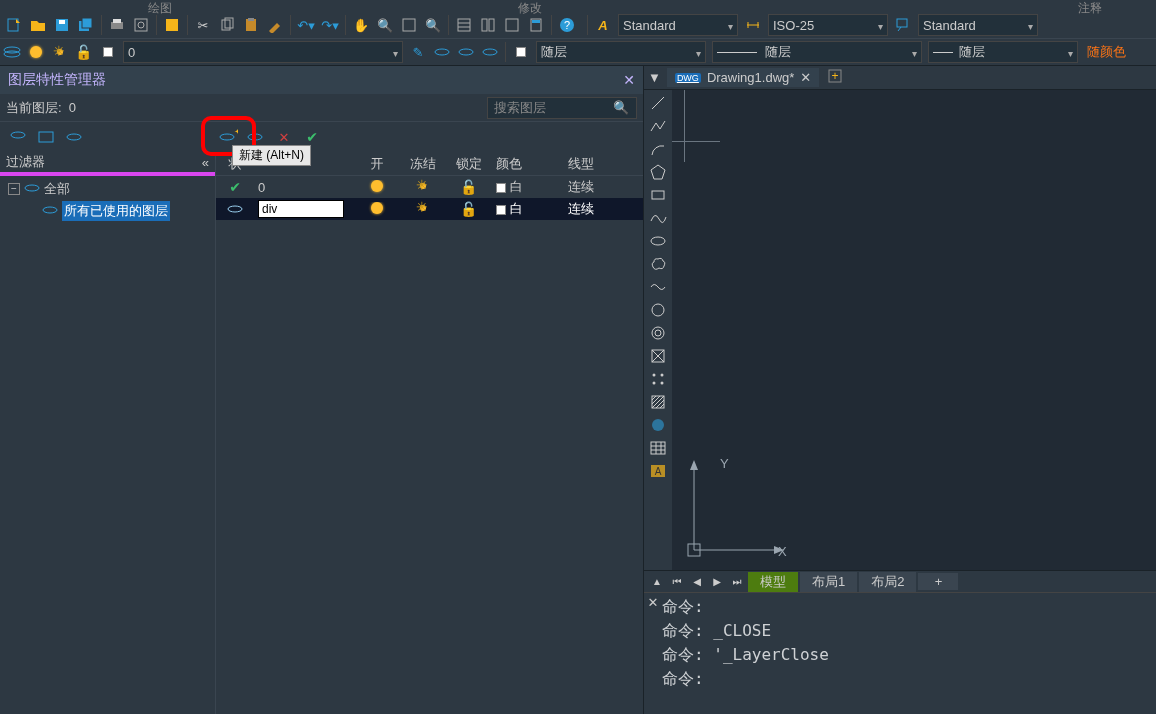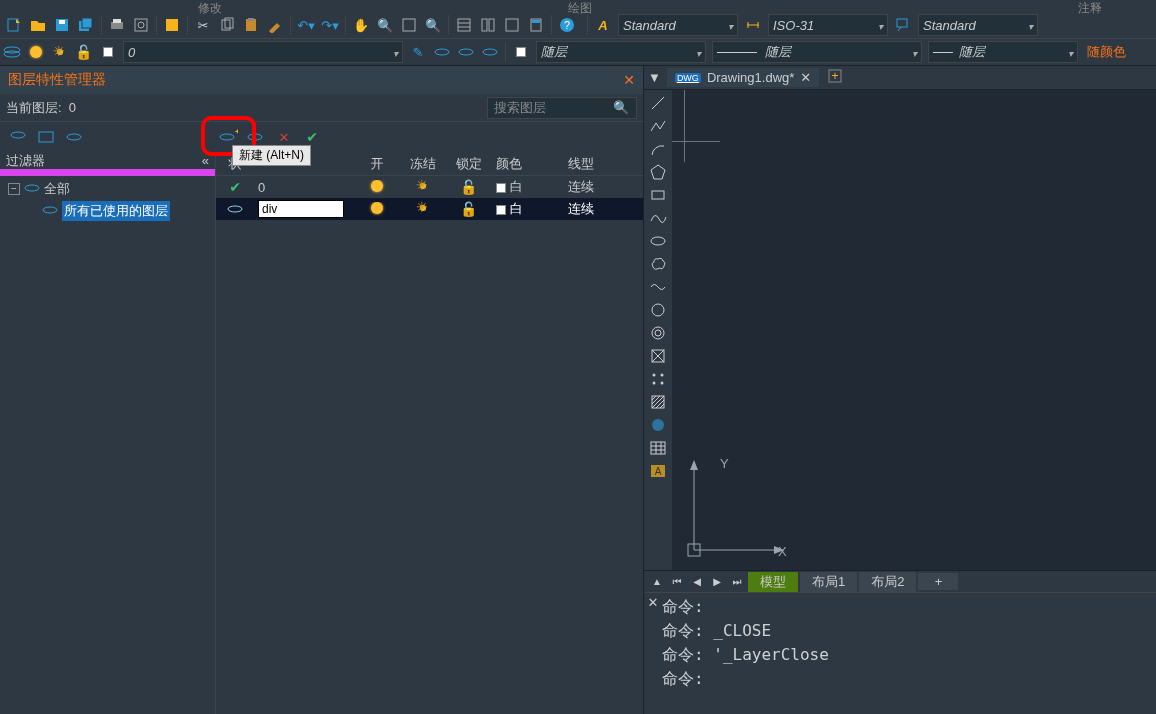--- a/index.html
+++ b/index.html
@@ -45,21 +45,20 @@
   .tb-dropdown {
     display: flex;
     align-items: center;
     background: #22303a;
     border: 1px solid #444;
     height: 22px;
     padding: 0 4px;
     margin: 0 3px;
     min-width: 120px;
     justify-content: space-between;
-    font-style: italic;
   }
   .tb-dropdown .chev::after { content: "▾"; color: #aaa; font-size: 10px; }
   .second-row {
     display: flex;
     align-items: center;
     height: 28px;
     background: #2d3842;
     border-top: 1px solid #3a4550;
     border-bottom: 1px solid #1a2228;
   }
@@ -78,21 +77,21 @@
     border-right: 1px solid #1a2228;
   }
   .lp-title {
     display: flex;
     align-items: center;
     justify-content: space-between;
     height: 28px;
     padding: 0 8px;
     background: #33414d;
     font-size: 14px;
-    color: #f97316;
+    color: #c4b5fd;
   }
   .lp-close { cursor: pointer; font-size: 14px; }
   .lp-current {
     display: flex;
     align-items: center;
     justify-content: space-between;
     height: 28px;
     padding: 0 6px;
     border-bottom: 1px solid #3a4550;
   }
@@ -147,21 +146,21 @@
   .lp-tree {
     width: 216px;
     border-right: 1px solid #3a4550;
   }
   .lp-tree-head {
     display: flex;
     align-items: center;
     justify-content: space-between;
     height: 24px;
     padding: 0 6px;
-    border-bottom: 7px solid #d946ef;
+    border-bottom: 4px solid #d946ef;
     font-size: 13px;
   }
   .lp-tree-body { padding: 2px 0; }
   .tree-row {
     display: flex;
     align-items: center;
     height: 22px;
     padding-left: 8px;
     gap: 4px;
   }
@@ -331,22 +330,22 @@
   .sun::after { content:"✳"; color:#cc9a1a; font-size:14px; position:absolute; left:0; top:-2px; }
   .lock-open { color:#2c9cd8; font-size:14px; }
   .sq { width:10px; height:10px; display:inline-block; border:1px solid #888; background:#fff; vertical-align:middle; }
   .layer-ico { color:#2c9cd8; }
   .check { color:#3cbd6c; font-size:14px; }
 </style>
 </head>
 <body>
 
 <div class="top-labels">
+  <div style="width:320px">绘图</div>
   <div style="width:420px">修改</div>
-  <div style="width:320px">绘图</div>
   <div style="width:300px"></div>
   <div style="width:100px">注释</div>
 </div>
 
 <div class="toolbar-row">
   <div class="tb-btn">
       <svg width="16" height="16">
         <rect x="2" y="2" width="10" height="12" fill="none" stroke="#2c9cd8"></rect>
         <path d="M10 2l4 4h-4z" fill="#f5b51a"></path>
       </svg>
@@ -458,21 +457,21 @@
     <span class="chev"></span>
   </div>
   <div class="tb-btn">
       <svg width="16" height="16">
         <line x1="2" y1="8" x2="14" y2="8" stroke="#f5b51a"></line>
         <line x1="3" y1="5" x2="3" y2="11" stroke="#f5b51a"></line>
         <line x1="13" y1="5" x2="13" y2="11" stroke="#f5b51a"></line>
       </svg>
     </div>
   <div class="tb-dropdown">
-    <span>ISO-31</span>
+    <span>ISO-25</span>
     <span class="chev"></span>
   </div>
   <div class="tb-btn">
       <svg width="16" height="16">
         <rect x="2" y="2" width="10" height="8" fill="none" stroke="#2c9cd8"></rect>
         <line x1="6" y1="10" x2="3" y2="14" stroke="#2c9cd8"></line>
       </svg>
     </div>
   <div class="tb-dropdown">
     <span>Standard</span>

